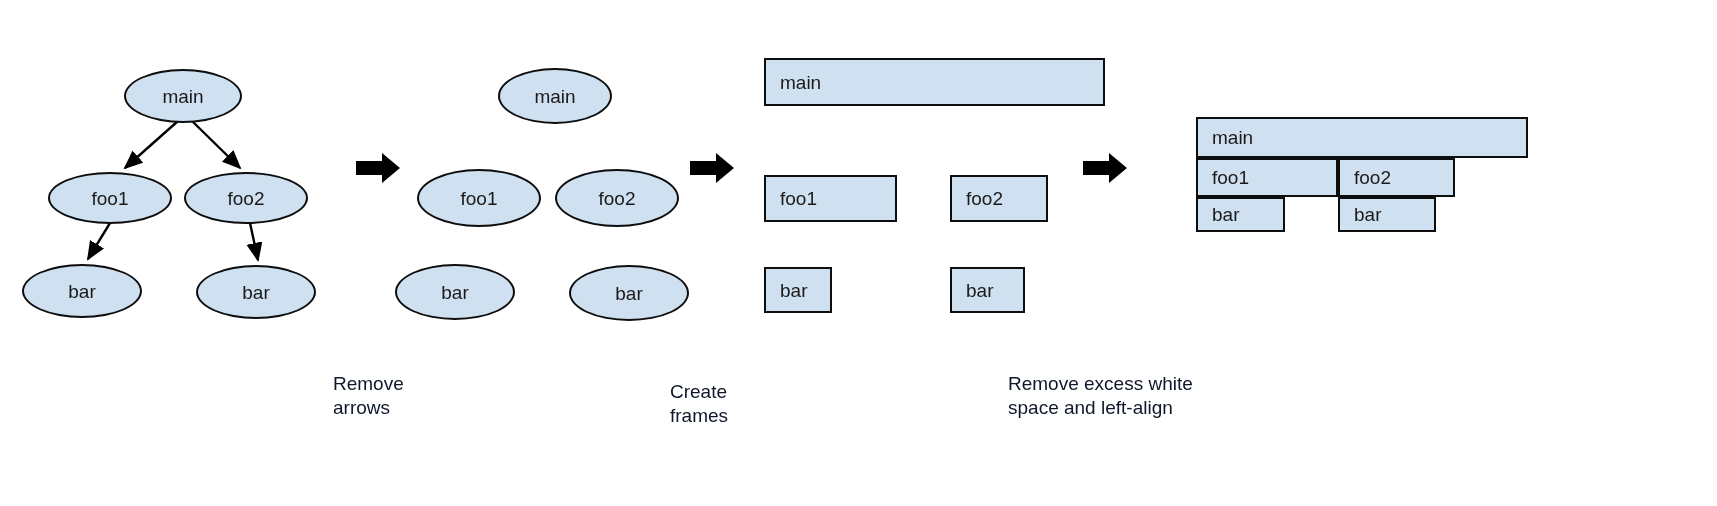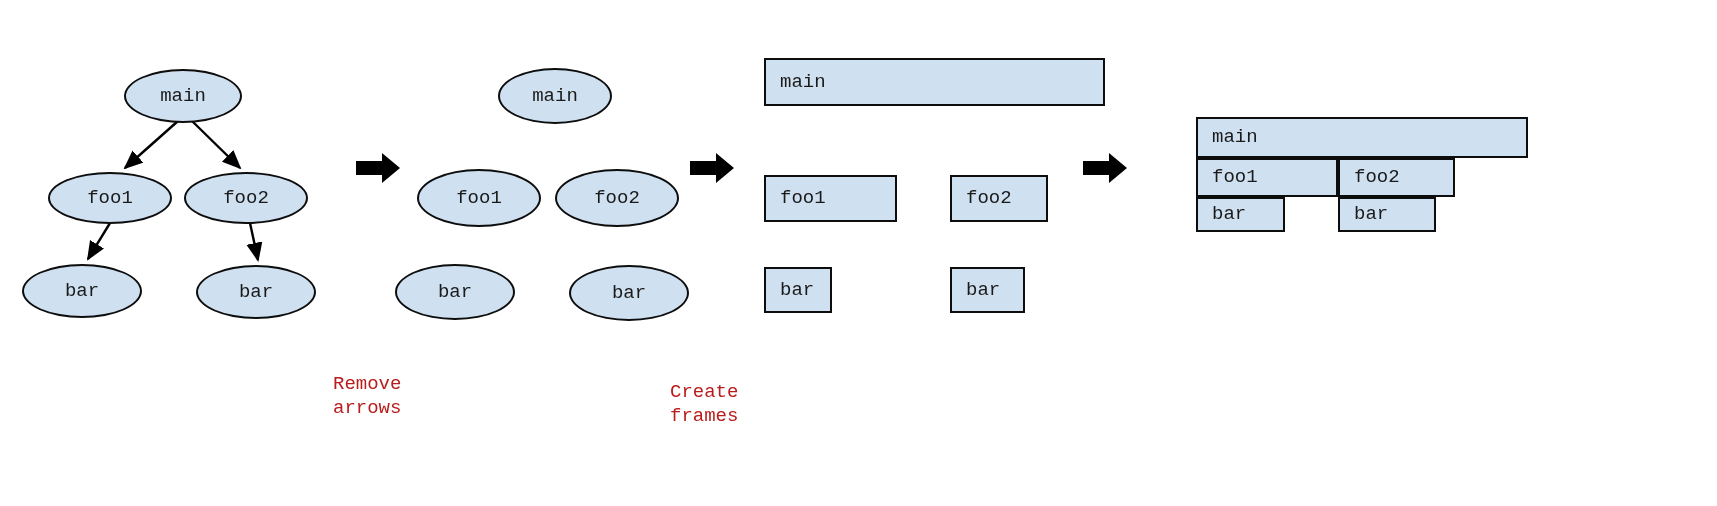--- a/index.html
+++ b/index.html
@@ -10,21 +10,20 @@
   body {
     font-family: "Liberation Sans", sans-serif;
     color: #1a1a1a;
   }
   #canvas {
     position: relative;
     width: 1717px;
     height: 506px;
     background: #ffffff;
     overflow: hidden;
-    font-family: Liberation Mono, monospace;
   }
   .node-ellipse {
     position: absolute;
     box-sizing: border-box;
     background: #cfe0f0;
     border: 2.5px solid #0d0d0d;
     border-radius: 50%;
     display: flex;
     align-items: center;
     justify-content: center;
@@ -67,21 +66,21 @@
     left: 0;
     top: 0;
     width: 1717px;
     height: 506px;
     pointer-events: none;
   }
   .caption {
     position: absolute;
     font-size: 19px;
     line-height: 24px;
-    color: #b91c1c;
+    color: #0f172a;
     white-space: pre-line;
   }
 </style>
 </head>
 <body>
 
 <div id="canvas">
 
   <svg class="edge-layer" viewBox="0 0 1717 506" width="1717" height="506" xmlns="http://www.w3.org/2000/svg">
     <defs>
@@ -184,14 +183,16 @@
     </div>
     <div class="frame-cell" style="left:1338px; top:197px; width:98px; height:35px;">
       <span>bar</span>
     </div>
   </div>
 
   <div class="caption" style="left:333px; top:372px;">Remove
 arrows</div>
   <div class="caption" style="left:670px; top:372px;margin-top:8px;">Create
 frames</div>
+  <div class="caption" style="left:1008px; top:372px;">Remove excess white
+space and left-align</div>
 
 </div>
 
 </body></html>

